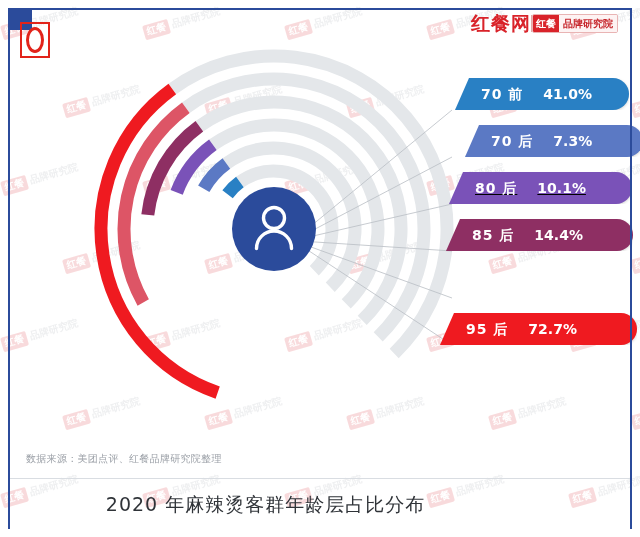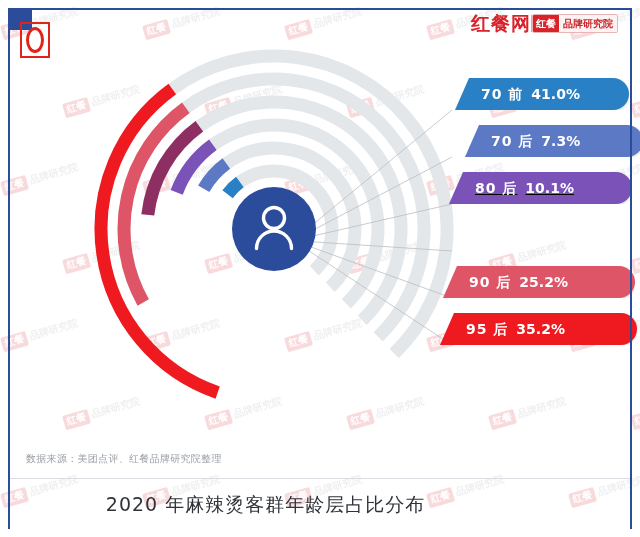--- a/index.html
+++ b/index.html
@@ -68,21 +68,21 @@
   .pill-shape{
     position:relative;height:32px;display:flex;align-items:center;
     padding:0 18px 0 26px;
     border-top-right-radius:16px;border-bottom-right-radius:16px;
     box-shadow:0 1px 3px rgba(0,0,0,.18);
     -webkit-clip-path:polygon(14px 0,100% 0,100% 100%,0 100%);
     clip-path:polygon(14px 0,100% 0,100% 100%,0 100%);
   }
   .pill-text{
     color:#fff;font-size:14px;font-weight:bold;white-space:nowrap;
-    display:flex;align-items:flex-end;gap:8px;line-height:1;
+    display:flex;align-items:flex-end;gap:20px;line-height:1;
     font-family:"DejaVu Sans","Liberation Sans",sans-serif;
   }
   .pill-cat{letter-spacing:1px;}
   .pill-val{letter-spacing:0;}
 
   
   .source{
     position:absolute;left:26px;top:452px;z-index:14;
     color:#9a9fa6;font-size:10px;letter-spacing:.3px;
     font-family:"DejaVu Sans","Liberation Sans",sans-serif;
@@ -308,33 +308,33 @@
         </div>
       </div>
       <div class="pill" style="top: 172px; left: 449px;">
         <div class="pill-shape" style="background: rgb(122, 82, 184); width: 139px; text-decoration: underline;">
           <div class="pill-text">
             <span class="pill-cat">80 后</span>
             <span class="pill-val">10.1%</span>
           </div>
         </div>
       </div>
-      <div class="pill" style="top: 266px; left: 443px;">
-        <div class="pill-shape" style="background: rgb(221, 85, 102); width: 148px;">
-          <div class="pill-text">
-            <span class="pill-cat">90 后</span>
-            <span class="pill-val">25.2%</span>
+      <div class="pill" style="top: 219px; left: 446px;">
+        <div class="pill-shape" style="background: rgb(142, 47, 99); width: 143px;">
+          <div class="pill-text">
+            <span class="pill-cat">85 后</span>
+            <span class="pill-val">14.4%</span>
           </div>
         </div>
       </div>
       <div class="pill" style="top: 313px; left: 440px;">
         <div class="pill-shape" style="background: rgb(239, 26, 32); width: 153px;">
           <div class="pill-text">
             <span class="pill-cat">95 后</span>
-            <span class="pill-val">35.2%</span>
+            <span class="pill-val">72.7%</span>
           </div>
         </div>
       </div>
     </div>
 
   <div class="source">数据来源：美团点评、红餐品牌研究院整理</div>
   <div class="rule"></div>
   <div class="title">2020 年麻辣烫客群年龄层占比分布</div>
 
 </div>

